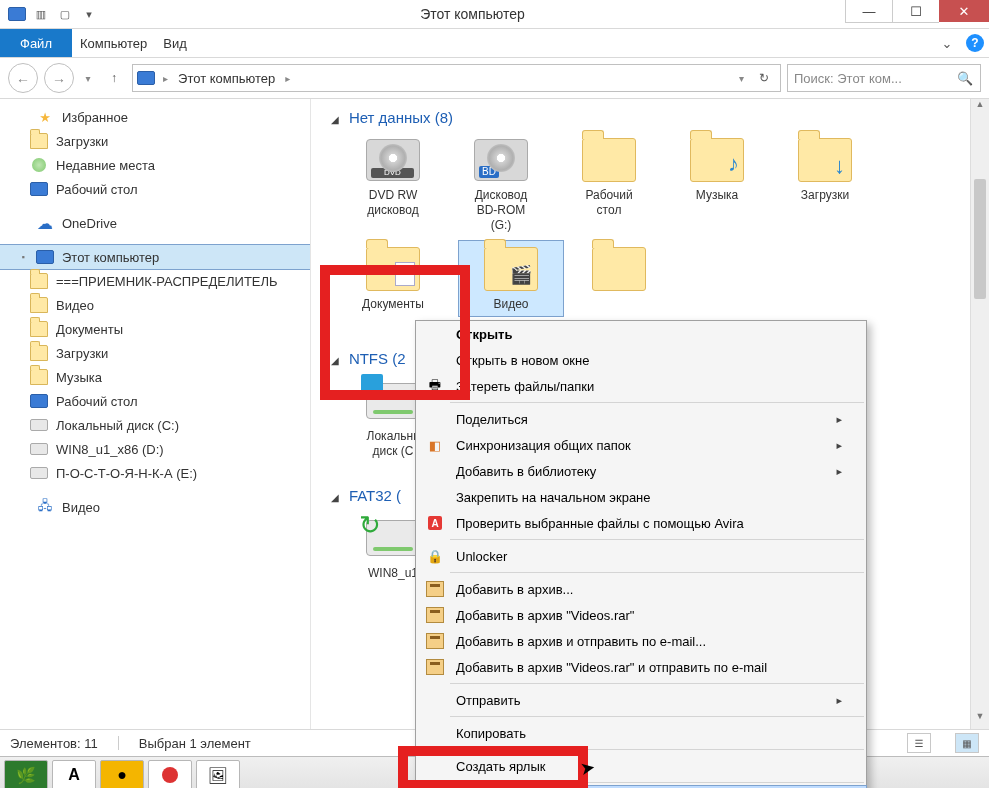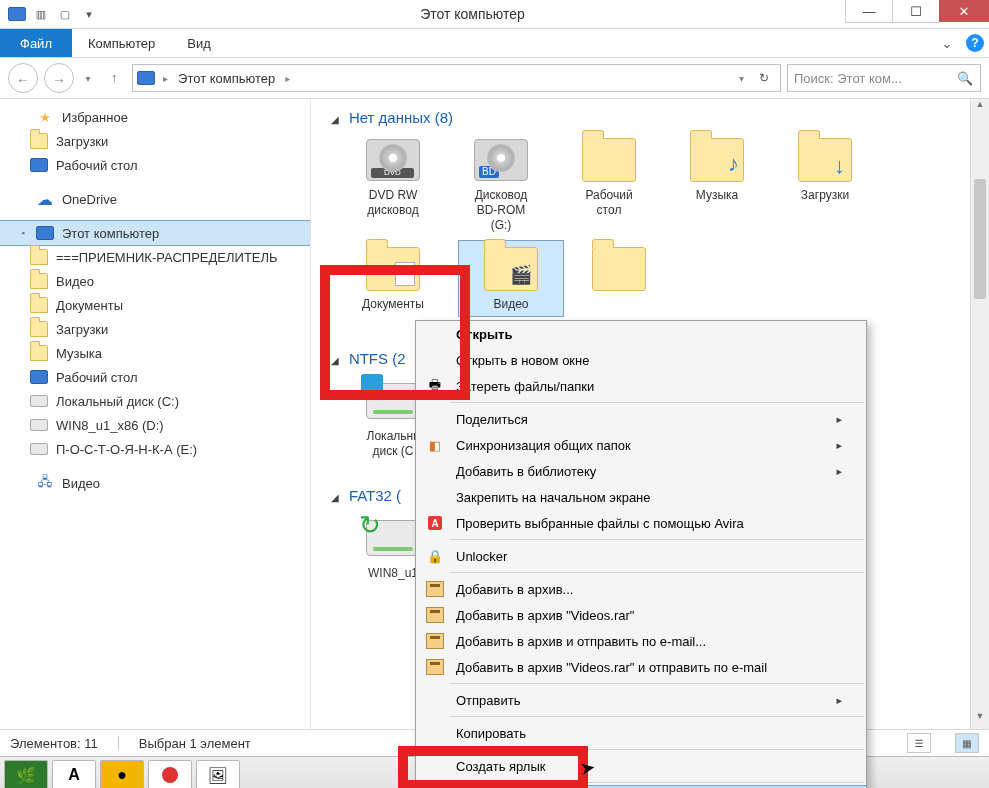--- a/index.html
+++ b/index.html
@@ -74,21 +74,21 @@
     position: relative;
   }
   .ribbon .file-tab {
     background: #1979ca;
     color: #fff;
     padding: 0 20px;
     display: flex;
     align-items: center;
   }
   .ribbon .rtab {
-    padding: 0 16px;
+    padding: 0 8px;
     display: flex;
     align-items: center;
   }
   .ribbon .spacer { flex: 1; }
   .ribbon .expand {
     width: 28px;
     display: flex;
     align-items: center;
     justify-content: center;
     color: #555;
@@ -372,20 +372,26 @@
         <span>Избранное</span>
       </div>
       <div class="nav-item">
         <span class="icon">
             <span class="folder-mini"></span>
           </span>
         <span>Загрузки</span>
       </div>
       <div class="nav-item">
         <span class="icon">
+            <span class="recent"></span>
+          </span>
+        <span>Недавние места</span>
+      </div>
+      <div class="nav-item">
+        <span class="icon">
             <span class="monitor-mini"></span>
           </span>
         <span>Рабочий стол</span>
       </div>
     </div>
 
     <div class="nav-group">
       <div class="nav-item root">
         <span class="exp"></span>
         <span class="icon cloud">☁</span>

